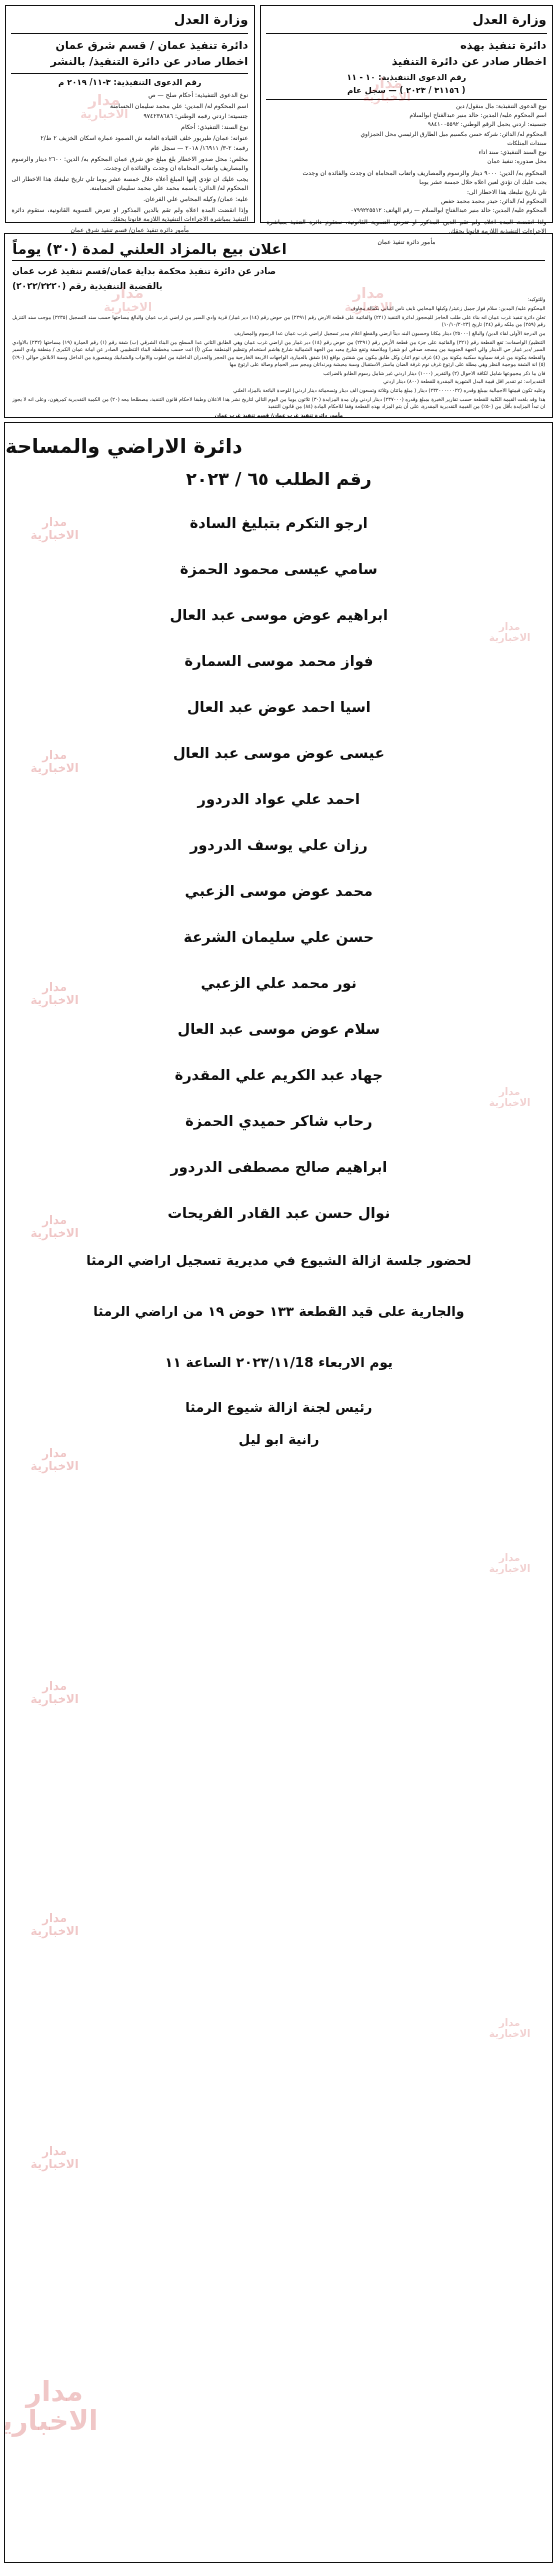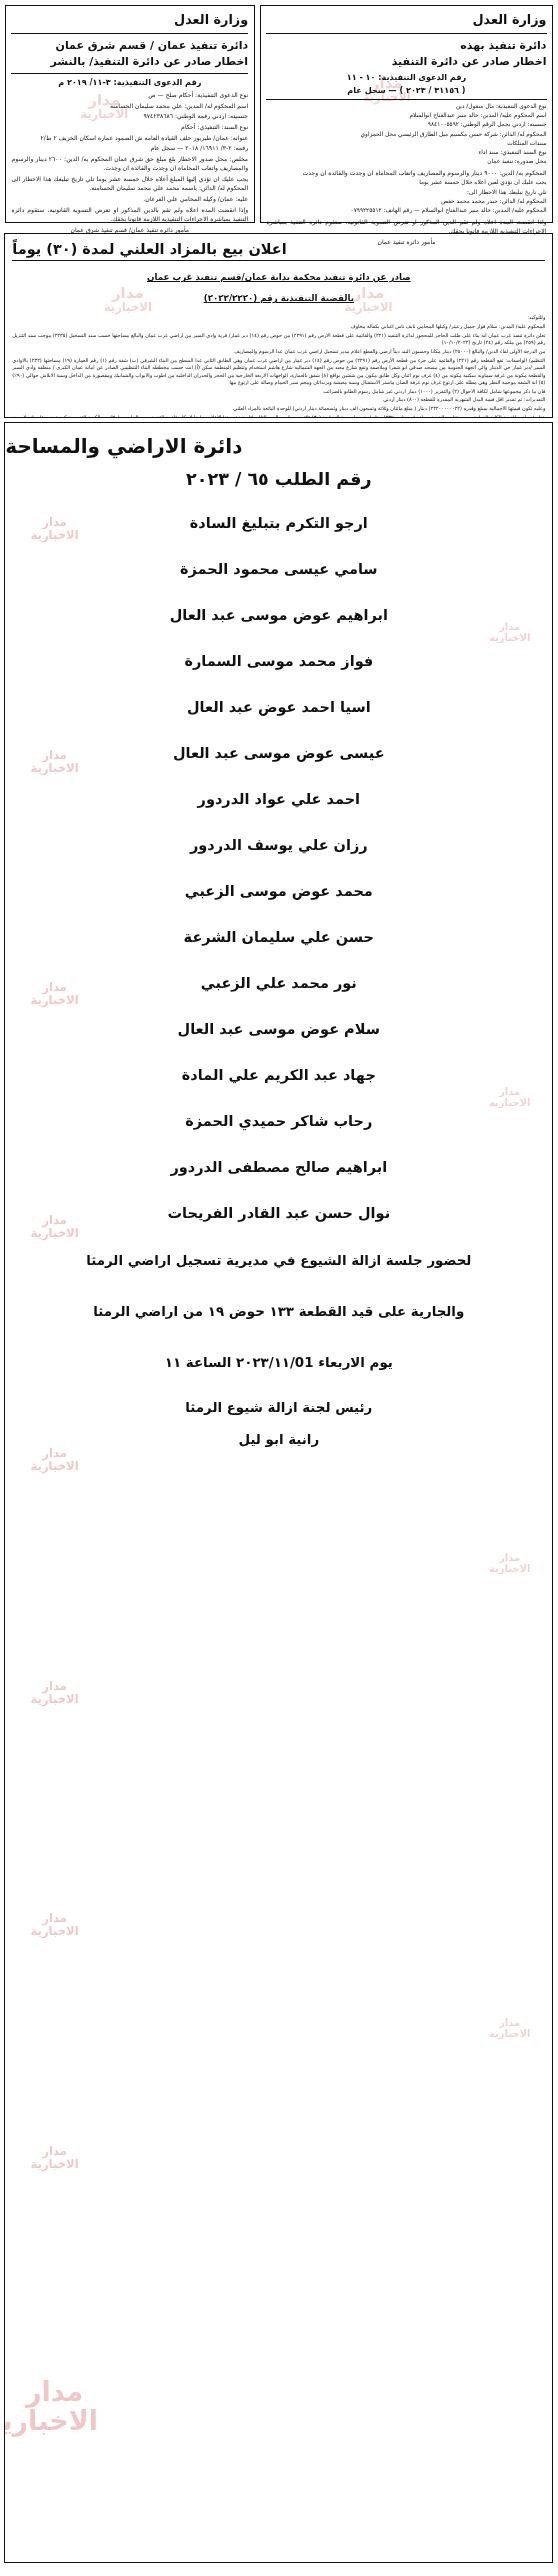--- a/index.html
+++ b/index.html
@@ -79,25 +79,24 @@
     height:185px;
     overflow:hidden;
   }
   .auction h1{
     margin:1.2px 0 2.3px;
     text-align:left;
     font-size:14.5px;
     font-weight:bold;
   }
   .auction h2{
-    margin:11px 0;
-    text-align:center;
+    margin:5px 0;
+    text-align:left;
     font-size:8.7px;
     font-weight:bold;
-    text-decoration:underline;
   }
   .auction .body{
     font-size:5px;
     line-height:1.5;
     text-align:justify;
     margin-top:3.5px;
     columns:1;
   }
   .auction .body p{margin:0 0 1.2px;}
 
@@ -331,28 +330,28 @@
       <div class="name-row">ابراهيم عوض موسى عبد العال</div>
       <div class="name-row">فواز محمد موسى السمارة</div>
       <div class="name-row">اسيا احمد عوض عبد العال</div>
       <div class="name-row">عيسى عوض موسى عبد العال</div>
       <div class="name-row">احمد علي عواد الدردور</div>
       <div class="name-row">رزان علي يوسف الدردور</div>
       <div class="name-row">محمد عوض موسى الزعبي</div>
       <div class="name-row">حسن علي سليمان الشرعة</div>
       <div class="name-row">نور محمد علي الزعبي</div>
       <div class="name-row">سلام عوض موسى عبد العال</div>
-      <div class="name-row">جهاد عبد الكريم علي المادة</div>
+      <div class="name-row">جهاد عبد الكريم علي المقدرة</div>
       <div class="name-row">رحاب شاكر حميدي الحمزة</div>
       <div class="name-row">ابراهيم صالح مصطفى الدردور</div>
       <div class="name-row">نوال حسن عبد القادر الفريحات</div>
     </div>
 
     <div class="closing">لحضور جلسة ازالة الشيوع في مديرية تسجيل اراضي الرمثا</div>
     <div class="closing">والجارية على قيد القطعة ١٣٣ حوض ١٩ من اراضي الرمثا</div>
-    <div class="closing">يوم الاربعاء ٢٠٢٣/١١/01 الساعة ١١</div>
+    <div class="closing">يوم الاربعاء ٢٠٢٣/١١/18 الساعة ١١</div>
 
     <div class="sign">رئيس لجنة ازالة شيوع الرمثا</div>
     <div class="sign">رانية ابو ليل</div>
   </div>
 
 </div>
 
 
 </body></html>

